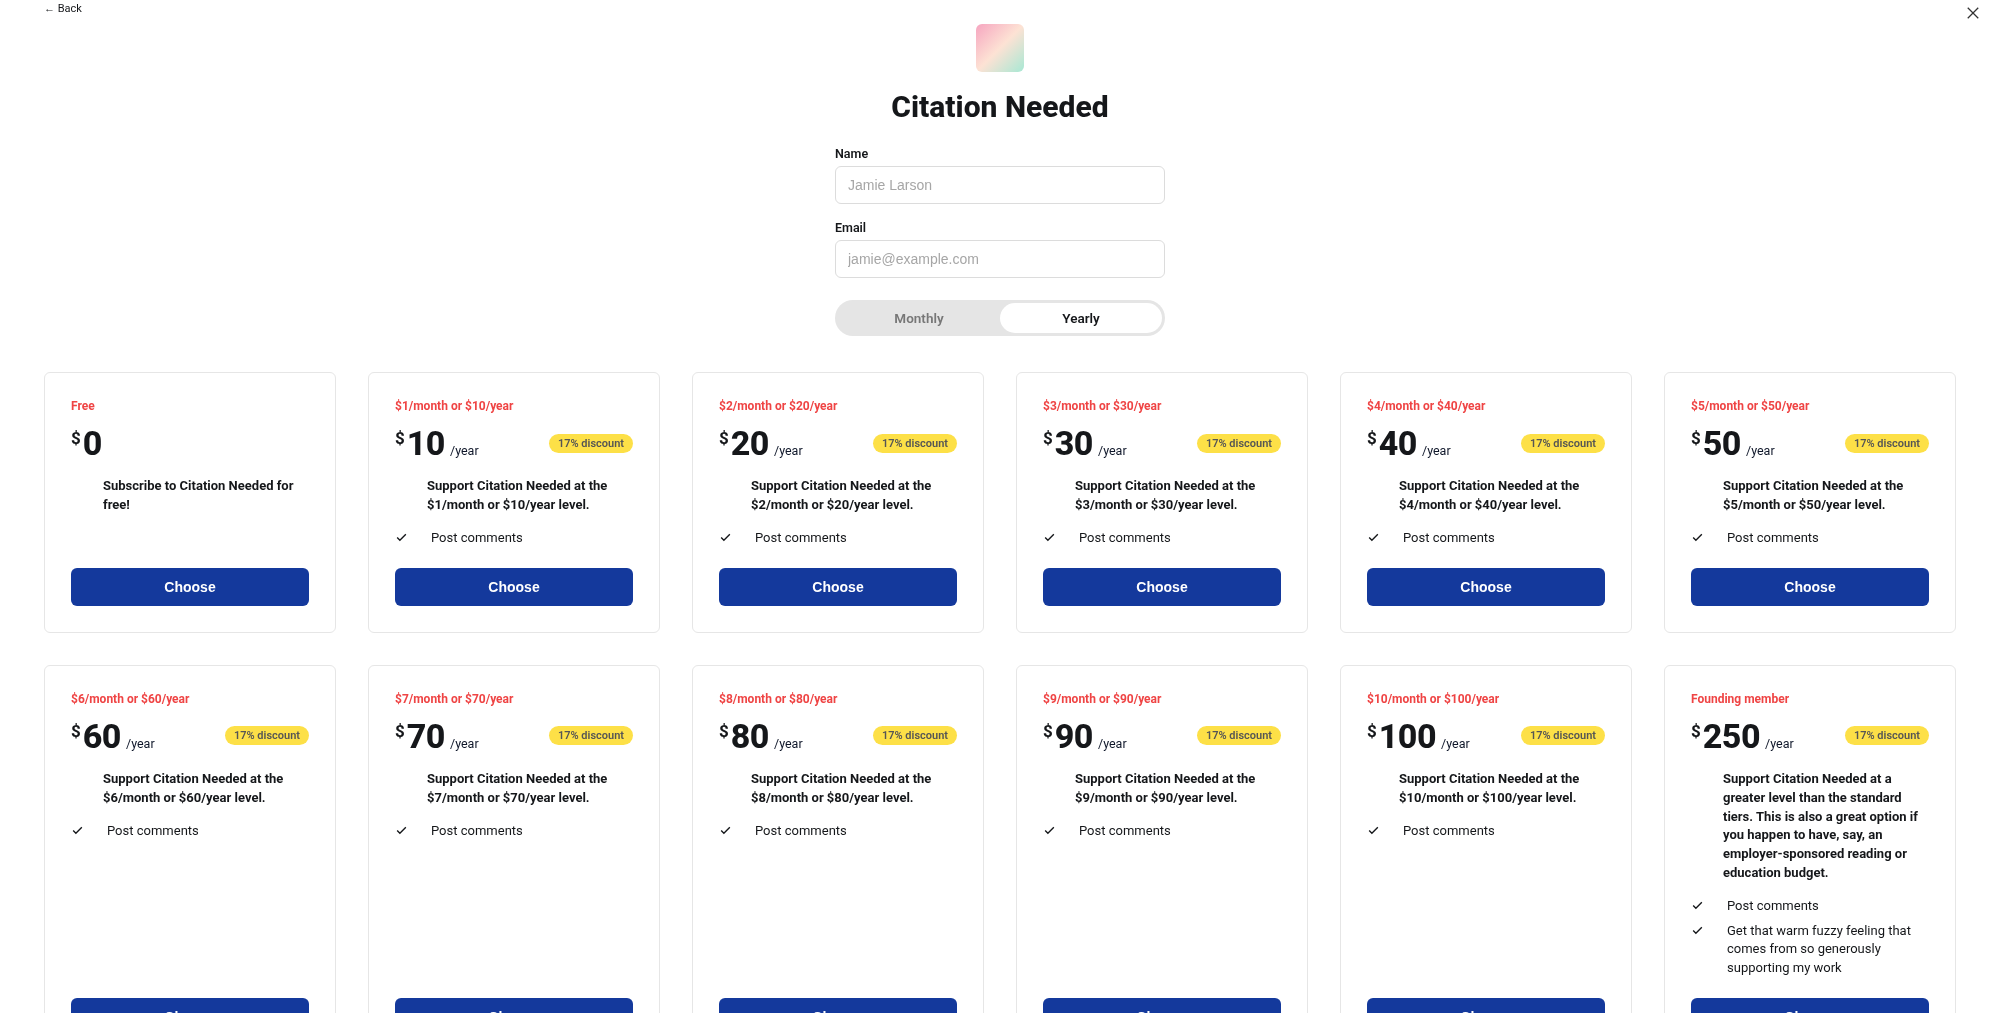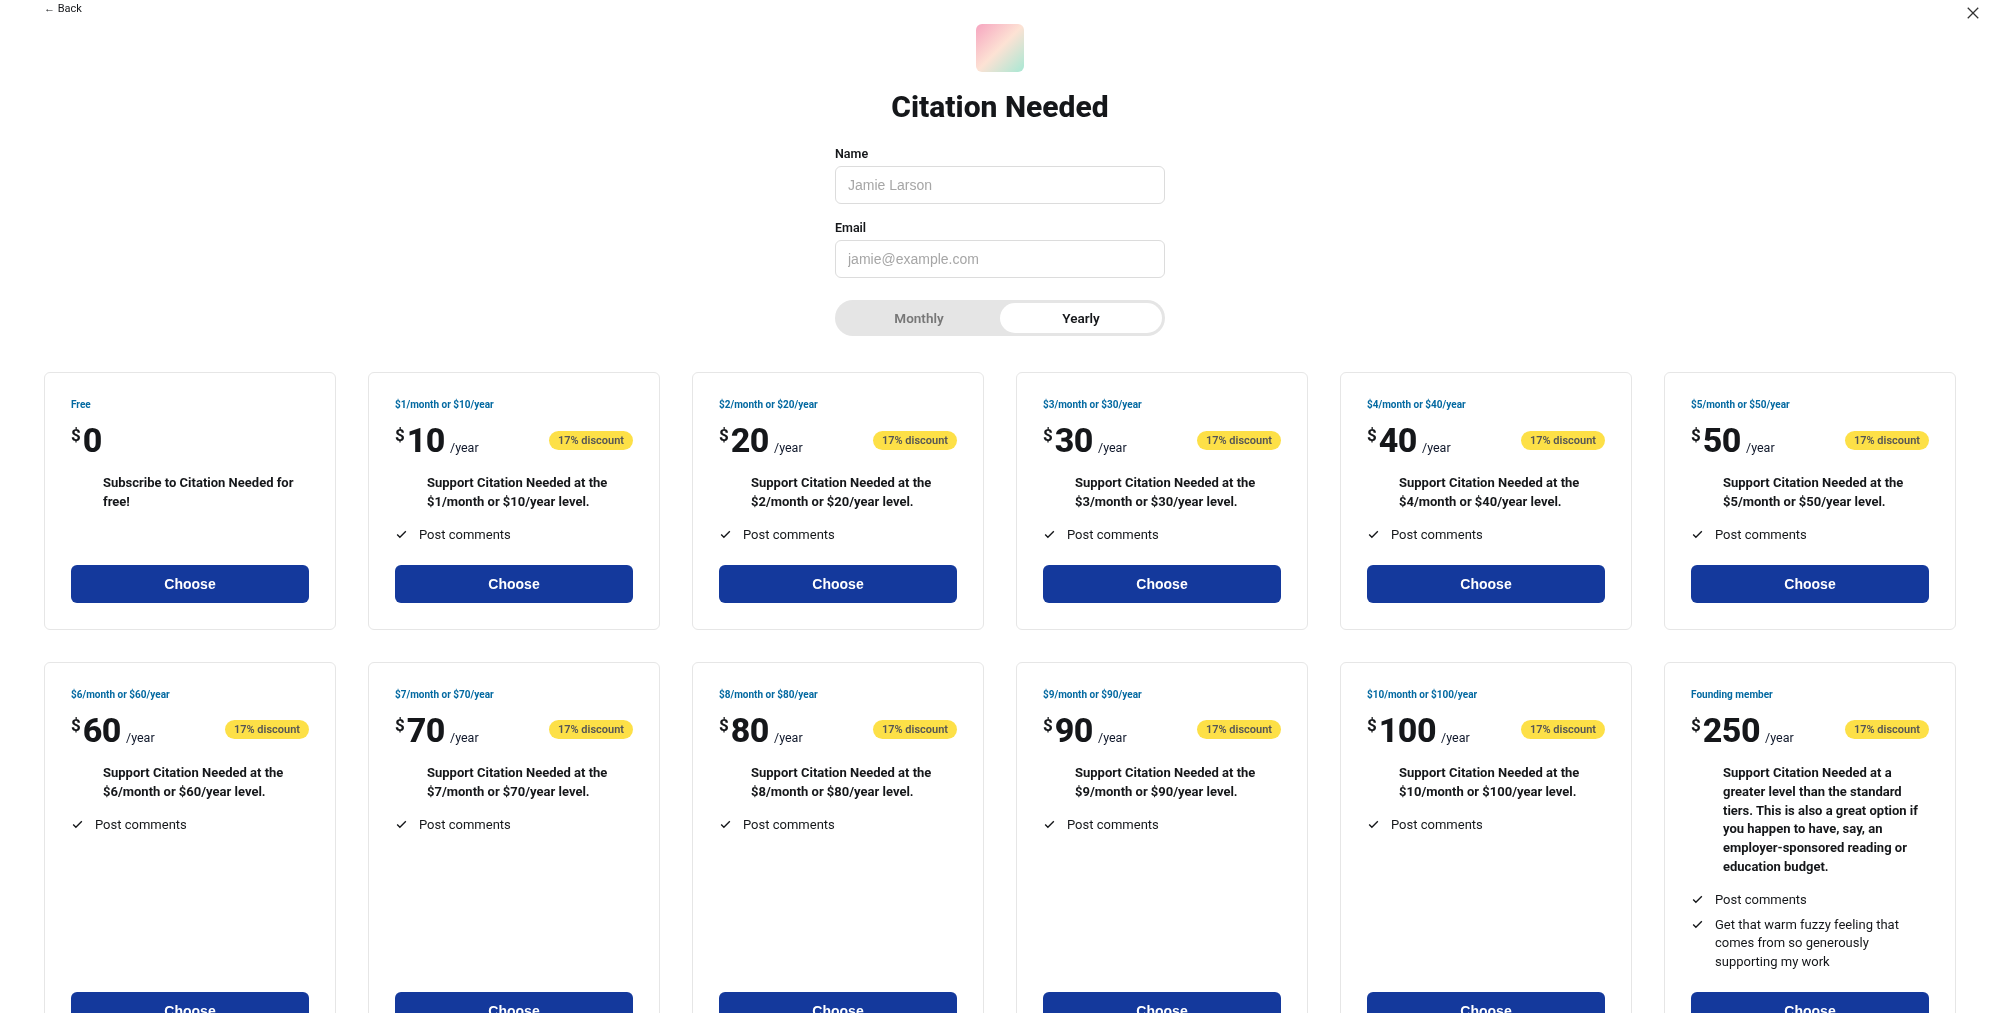--- a/index.html
+++ b/index.html
@@ -91,23 +91,23 @@
   padding: 36px 44px 40px 44px;
 }
 .card {
   border: 1px solid #e6e6e6;
   border-radius: 6px;
   padding: 26px 26px 26px 26px;
   display: flex;
   flex-direction: column;
 }
 .card-title {
-  color: #0369a1;
+  color: #ef4444;
   font-weight: 700;
-  font-size: 10px;
+  font-size: 12px;
   margin-bottom: 10px;
 }
 .price-row {
   display: flex;
   align-items: center;
   justify-content: space-between;
   margin-bottom: 14px;
 }
 .price-main {
   display: flex;
@@ -142,21 +142,21 @@
 .card-desc {
   font-size: 13px;
   font-weight: 700;
   line-height: 1.45;
   margin-bottom: 14px;
   margin-left: 32px;
 }
 .features { list-style: none; margin-bottom: 14px; }
 .feature {
   display: flex;
-  gap: 11px;
+  gap: 23px;
   font-size: 13px;
   line-height: 1.4;
   margin-bottom: 7px;
 }
 .check { flex-shrink: 0; margin-top: 2px; }
 .spacer { flex: 1; }
 .choose-btn {
   background: #14399c;
   color: #fff;
   border: none;

